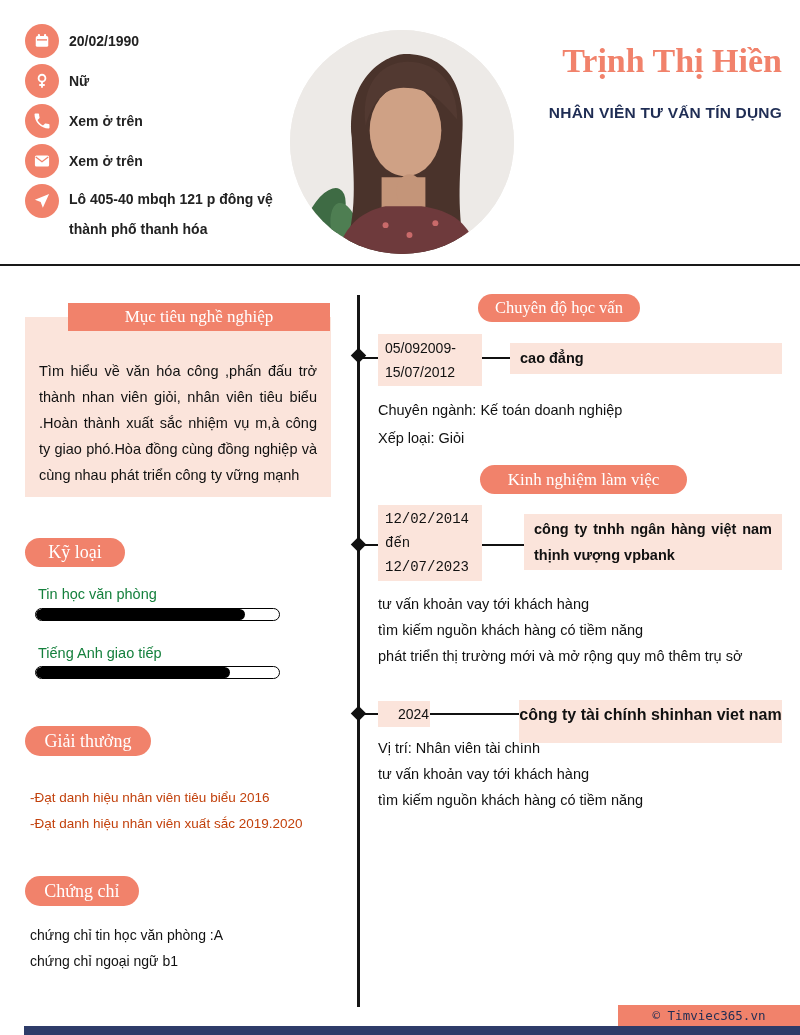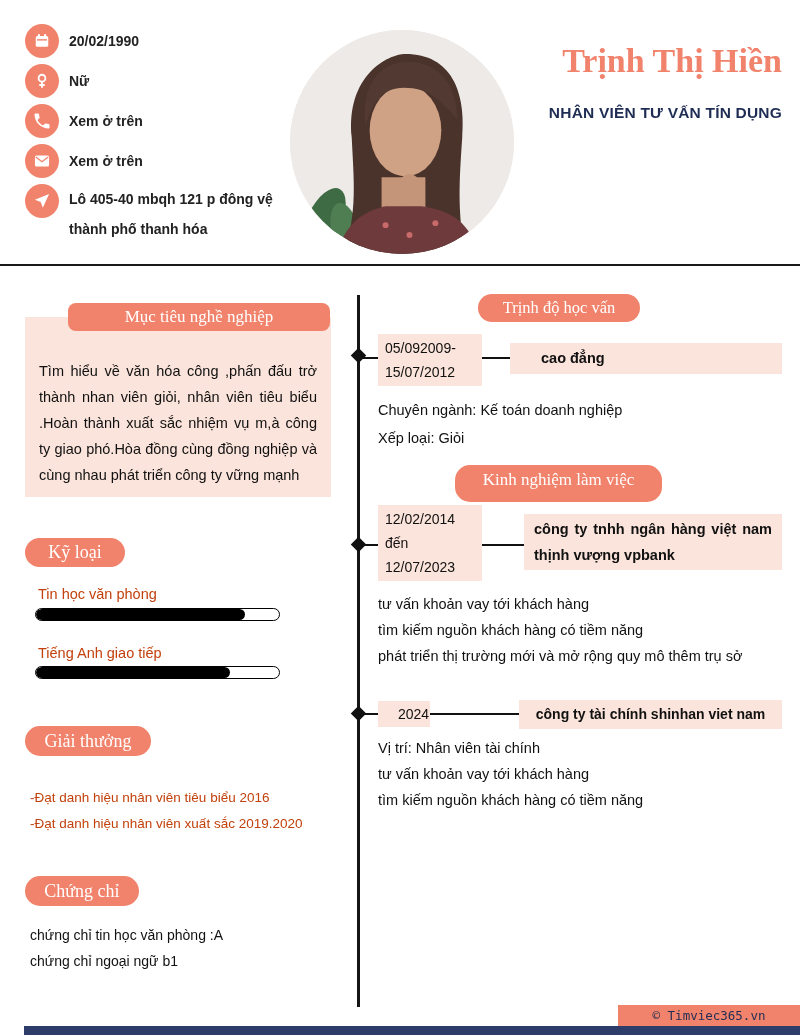--- a/index.html
+++ b/index.html
@@ -31,52 +31,52 @@
   .name{position:absolute;right:18px;top:42px;width:420px;text-align:right;
     font-family:"Liberation Serif",serif;font-weight:bold;font-size:34px;color:var(--accent);}
   .job-title{position:absolute;right:18px;top:104px;width:420px;text-align:right;
     font-size:15.5px;font-weight:bold;color:var(--navy);letter-spacing:.2px;}
   .divider{position:absolute;left:0;top:264px;width:800px;height:2px;background:#191919;}
   
   .pill{position:absolute;background:var(--accent);color:#fff;
     font-family:"Liberation Serif",serif;text-align:center;border-radius:15px;}
   .obj-heading{position:absolute;left:68px;top:303px;width:262px;height:28px;
     background:var(--accent);color:#fff;font-family:"Liberation Serif",serif;
-    font-size:17px;line-height:28px;text-align:center;z-index:3;border-radius:8px;}
+    font-size:17px;line-height:28px;text-align:center;z-index:3;border-radius:0;}
   .obj-box{position:absolute;left:25px;top:317px;width:306px;height:180px;background:var(--pink);z-index:1;}
   .obj-text{position:absolute;left:39px;top:358px;width:278px;font-size:14.5px;line-height:26px;
     text-align:justify;z-index:2;color:#111;}
   .skills-pill{left:25px;top:538px;width:100px;height:29px;line-height:29px;font-size:18px;}
   .awards-pill{left:25px;top:726px;width:126px;height:30px;line-height:30px;font-size:18px;}
   .certs-pill{left:25px;top:876px;width:114px;height:30px;line-height:30px;font-size:18px;}
   .edu-pill{left:478px;top:294px;width:162px;height:28px;line-height:28px;font-size:16.5px;}
-  .exp-pill{left:455px;top:465px;width:207px;height:37px;line-height:29px;font-size:17px;}
-  
-  .skill-label{position:absolute;left:38px;font-size:14.5px;color:#c2410c;}
+  .exp-pill{left:480px;top:465px;width:207px;height:29px;line-height:29px;font-size:17px;}
+  
+  .skill-label{position:absolute;left:38px;font-size:14.5px;color:#15803d;}
   .skill-bar{position:absolute;left:35px;width:245px;height:13px;border:1px solid #000;
     border-radius:8px;background:#fff;overflow:hidden;}
   .skill-fill{height:100%;background:#000;border-radius:8px;}
   
   .awards-list{position:absolute;left:30px;top:785px;font-size:13.5px;line-height:26px;color:#c2410c;}
   .certs-list{position:absolute;left:30px;top:922px;font-size:14px;line-height:26px;color:#111;}
   
   .timeline{position:absolute;left:357px;top:295px;width:3px;height:712px;background:#151515;}
   .diamond{position:absolute;width:11px;height:11px;background:#111;transform:rotate(45deg);z-index:2;}
   .connector{position:absolute;height:2px;background:#111;z-index:1;}
   .datebox{position:absolute;background:var(--pink);font-size:14px;color:#111;z-index:2;}
   .titlebox{position:absolute;background:var(--pink);font-weight:bold;color:#111;z-index:2;}
   .edu-date{left:378px;top:334px;width:104px;height:52px;line-height:24px;padding:2px 0 0 7px;}
-  .edu-title{left:510px;top:343px;width:272px;height:31px;line-height:31px;padding-left:31px;font-size:14.5px;}
+  .edu-title{left:510px;top:343px;width:272px;height:31px;line-height:31px;padding-left:10px;font-size:14.5px;}
   .edu-details{position:absolute;left:378px;top:396px;font-size:14.5px;line-height:28px;color:#111;}
-  .exp1-date{left:378px;top:505px;width:104px;height:76px;line-height:24px;padding:2px 0 0 7px;}
+  .exp1-date{left:378px;top:505px;width:104px;height:76px;line-height:24px;padding:2px 0 0 7px;font-family:Liberation Mono, monospace;}
   .exp1-title{left:524px;top:514px;width:258px;height:56px;padding:2px 10px;font-size:14.5px;
     line-height:26px;text-align:justify;}
   .exp1-details{position:absolute;left:378px;top:591px;font-size:14.5px;line-height:26px;color:#111;}
   .exp2-date{left:378px;top:701px;width:52px;height:26px;line-height:26px;padding-left:20px;}
-  .exp2-title{left:519px;top:700px;width:263px;height:29px;line-height:29px;text-align:center;font-size:14px;}
+  .exp2-title{left:519px;top:700px;width:263px;height:43px;line-height:29px;text-align:center;font-size:16px;}
   .exp2-details{position:absolute;left:378px;top:735px;font-size:14.5px;line-height:26px;color:#111;}
   
   .footer-strip{position:absolute;left:618px;top:1005px;width:182px;height:22px;background:var(--accent);
     color:var(--navy);font-family:"DejaVu Sans Mono",monospace;font-size:12.5px;line-height:22px;text-align:center;}
   .footer-bar{position:absolute;left:24px;top:1026px;width:776px;height:9px;background:var(--footerbar);}
 </style>
 </head>
 <body>
 
 <div class="page">
@@ -182,21 +182,21 @@
   </div>
 
   <div class="timeline"></div>
   <div class="diamond" style="left:353px;top:350px"></div>
   <div class="diamond" style="left:353px;top:539px"></div>
   <div class="diamond" style="left:353px;top:708px"></div>
   <div class="connector" style="left:360px;top:357px;width:152px"></div>
   <div class="connector" style="left:360px;top:544px;width:166px"></div>
   <div class="connector" style="left:360px;top:713px;width:161px"></div>
 
-  <div class="pill edu-pill">Trịnh độ học vấn</div>
+  <div class="pill edu-pill">Chuyên độ học vấn</div>
   <div class="datebox edu-date">
     <div>05/092009-</div>
     <div>15/07/2012</div>
   </div>
   <div class="titlebox edu-title">cao đẳng</div>
   <div class="edu-details">
     <div>Chuyên ngành: Kế toán doanh nghiệp</div>
     <div>Xếp loại: Giỏi</div>
   </div>
 

